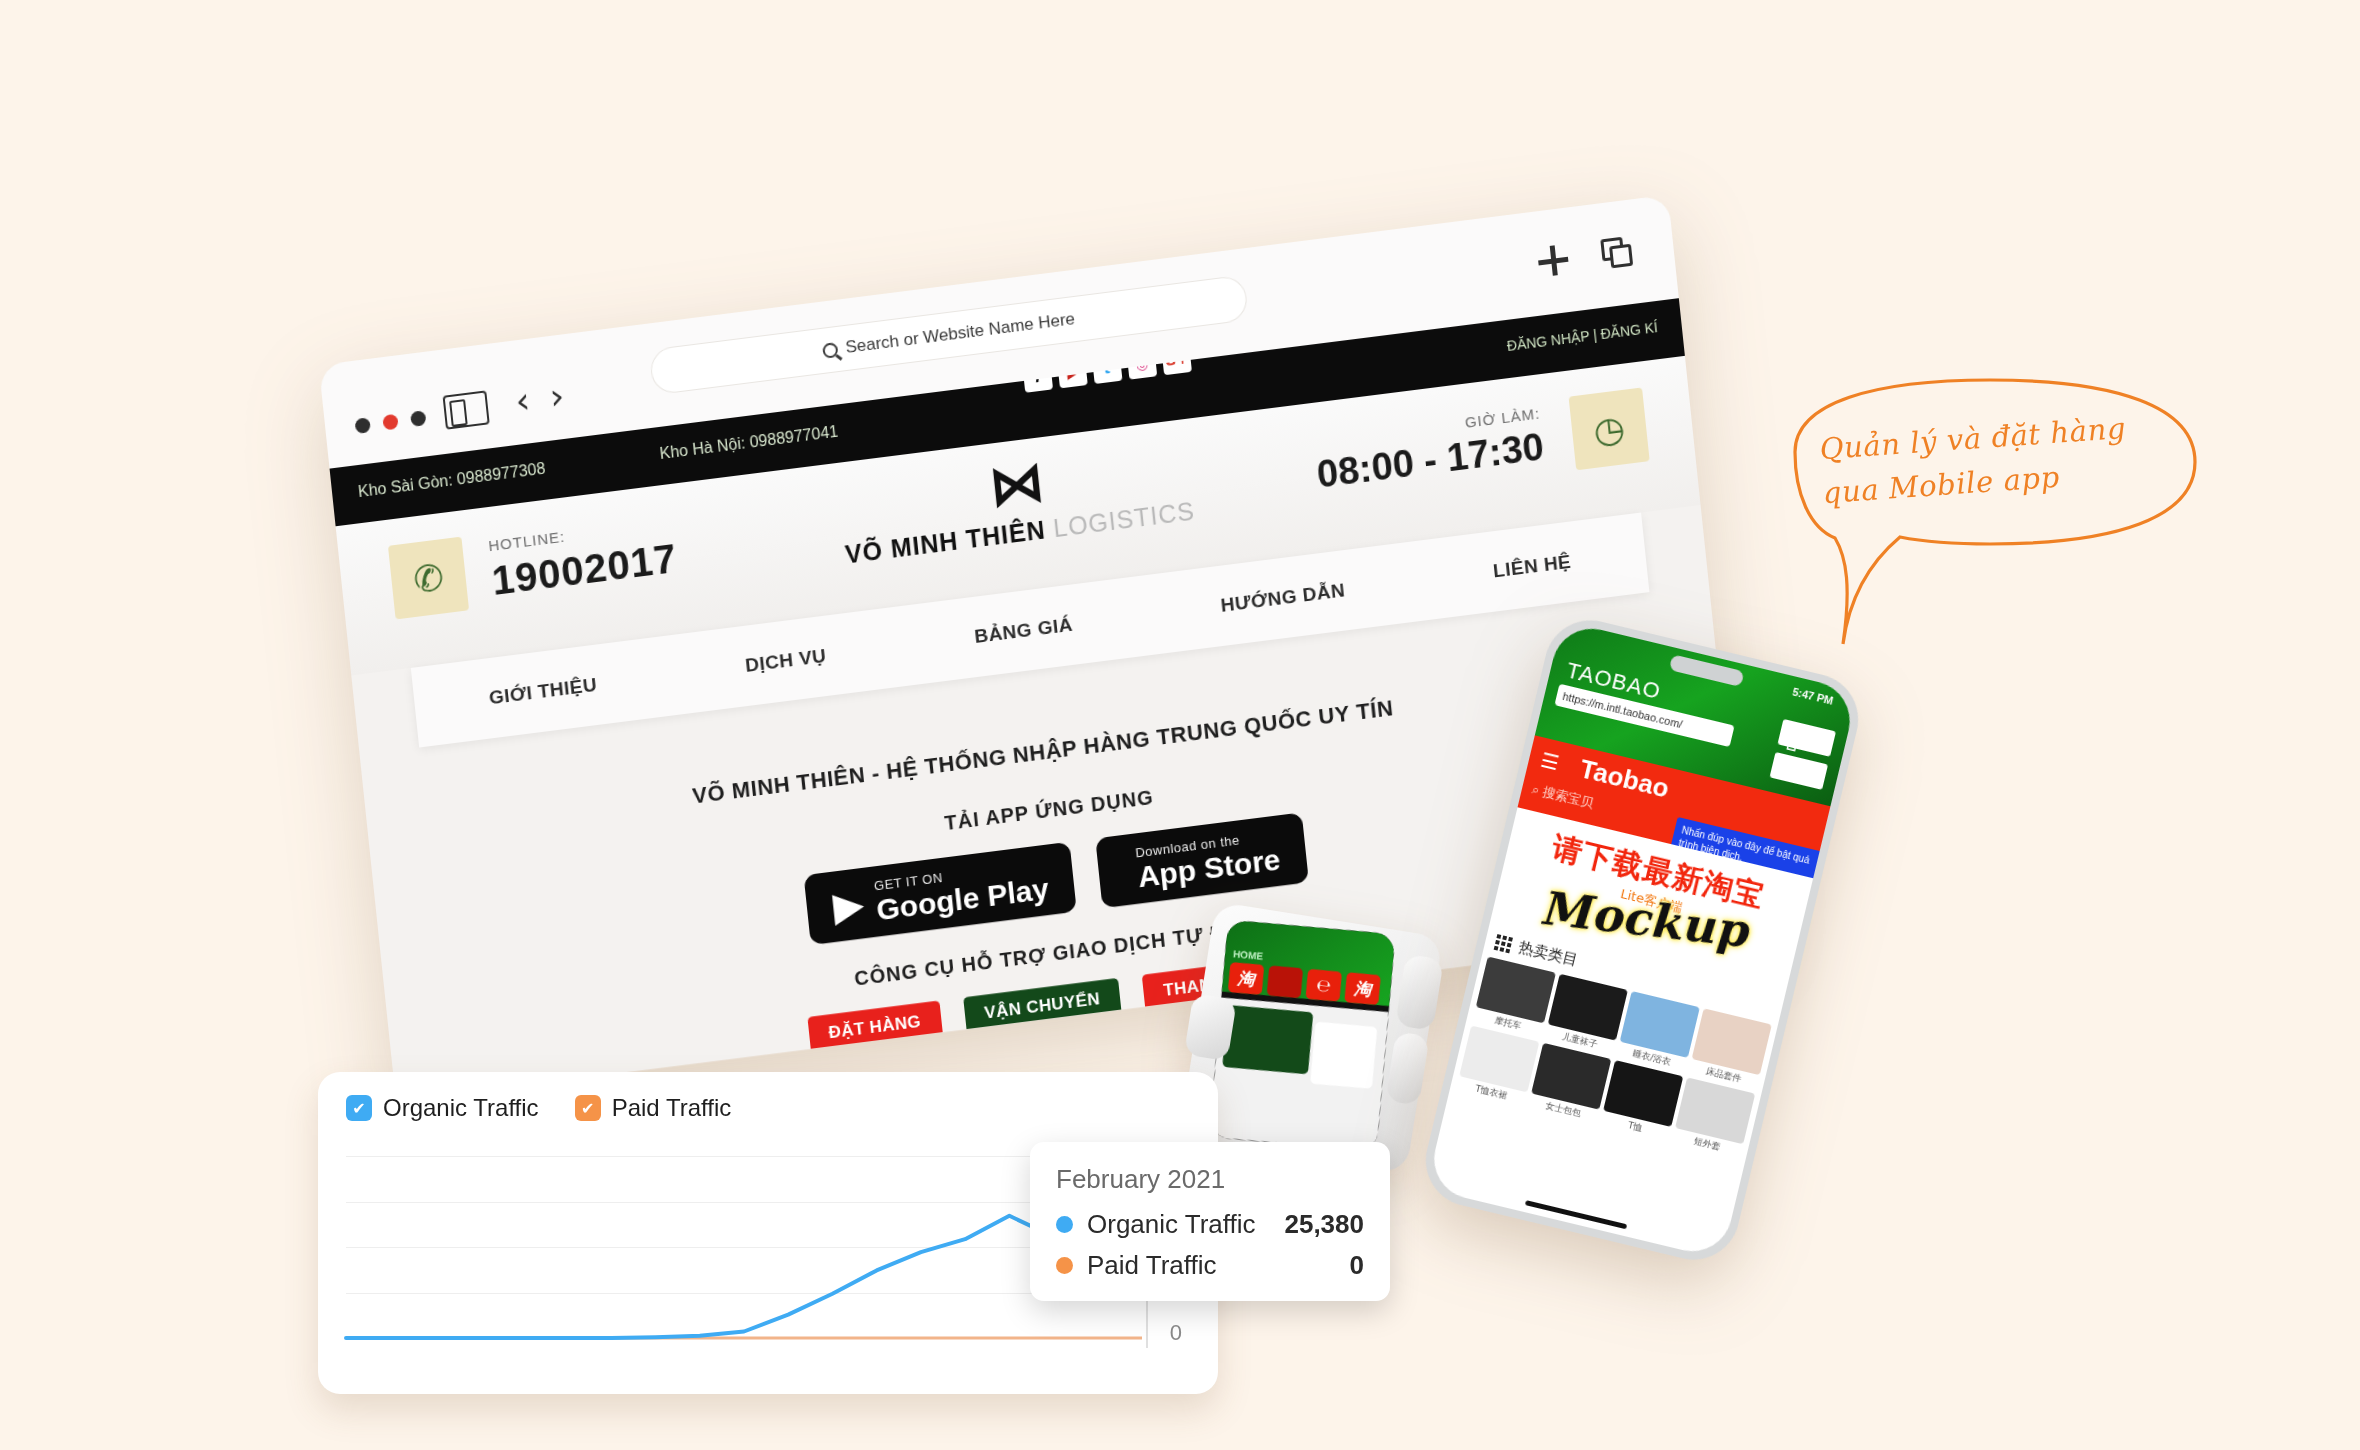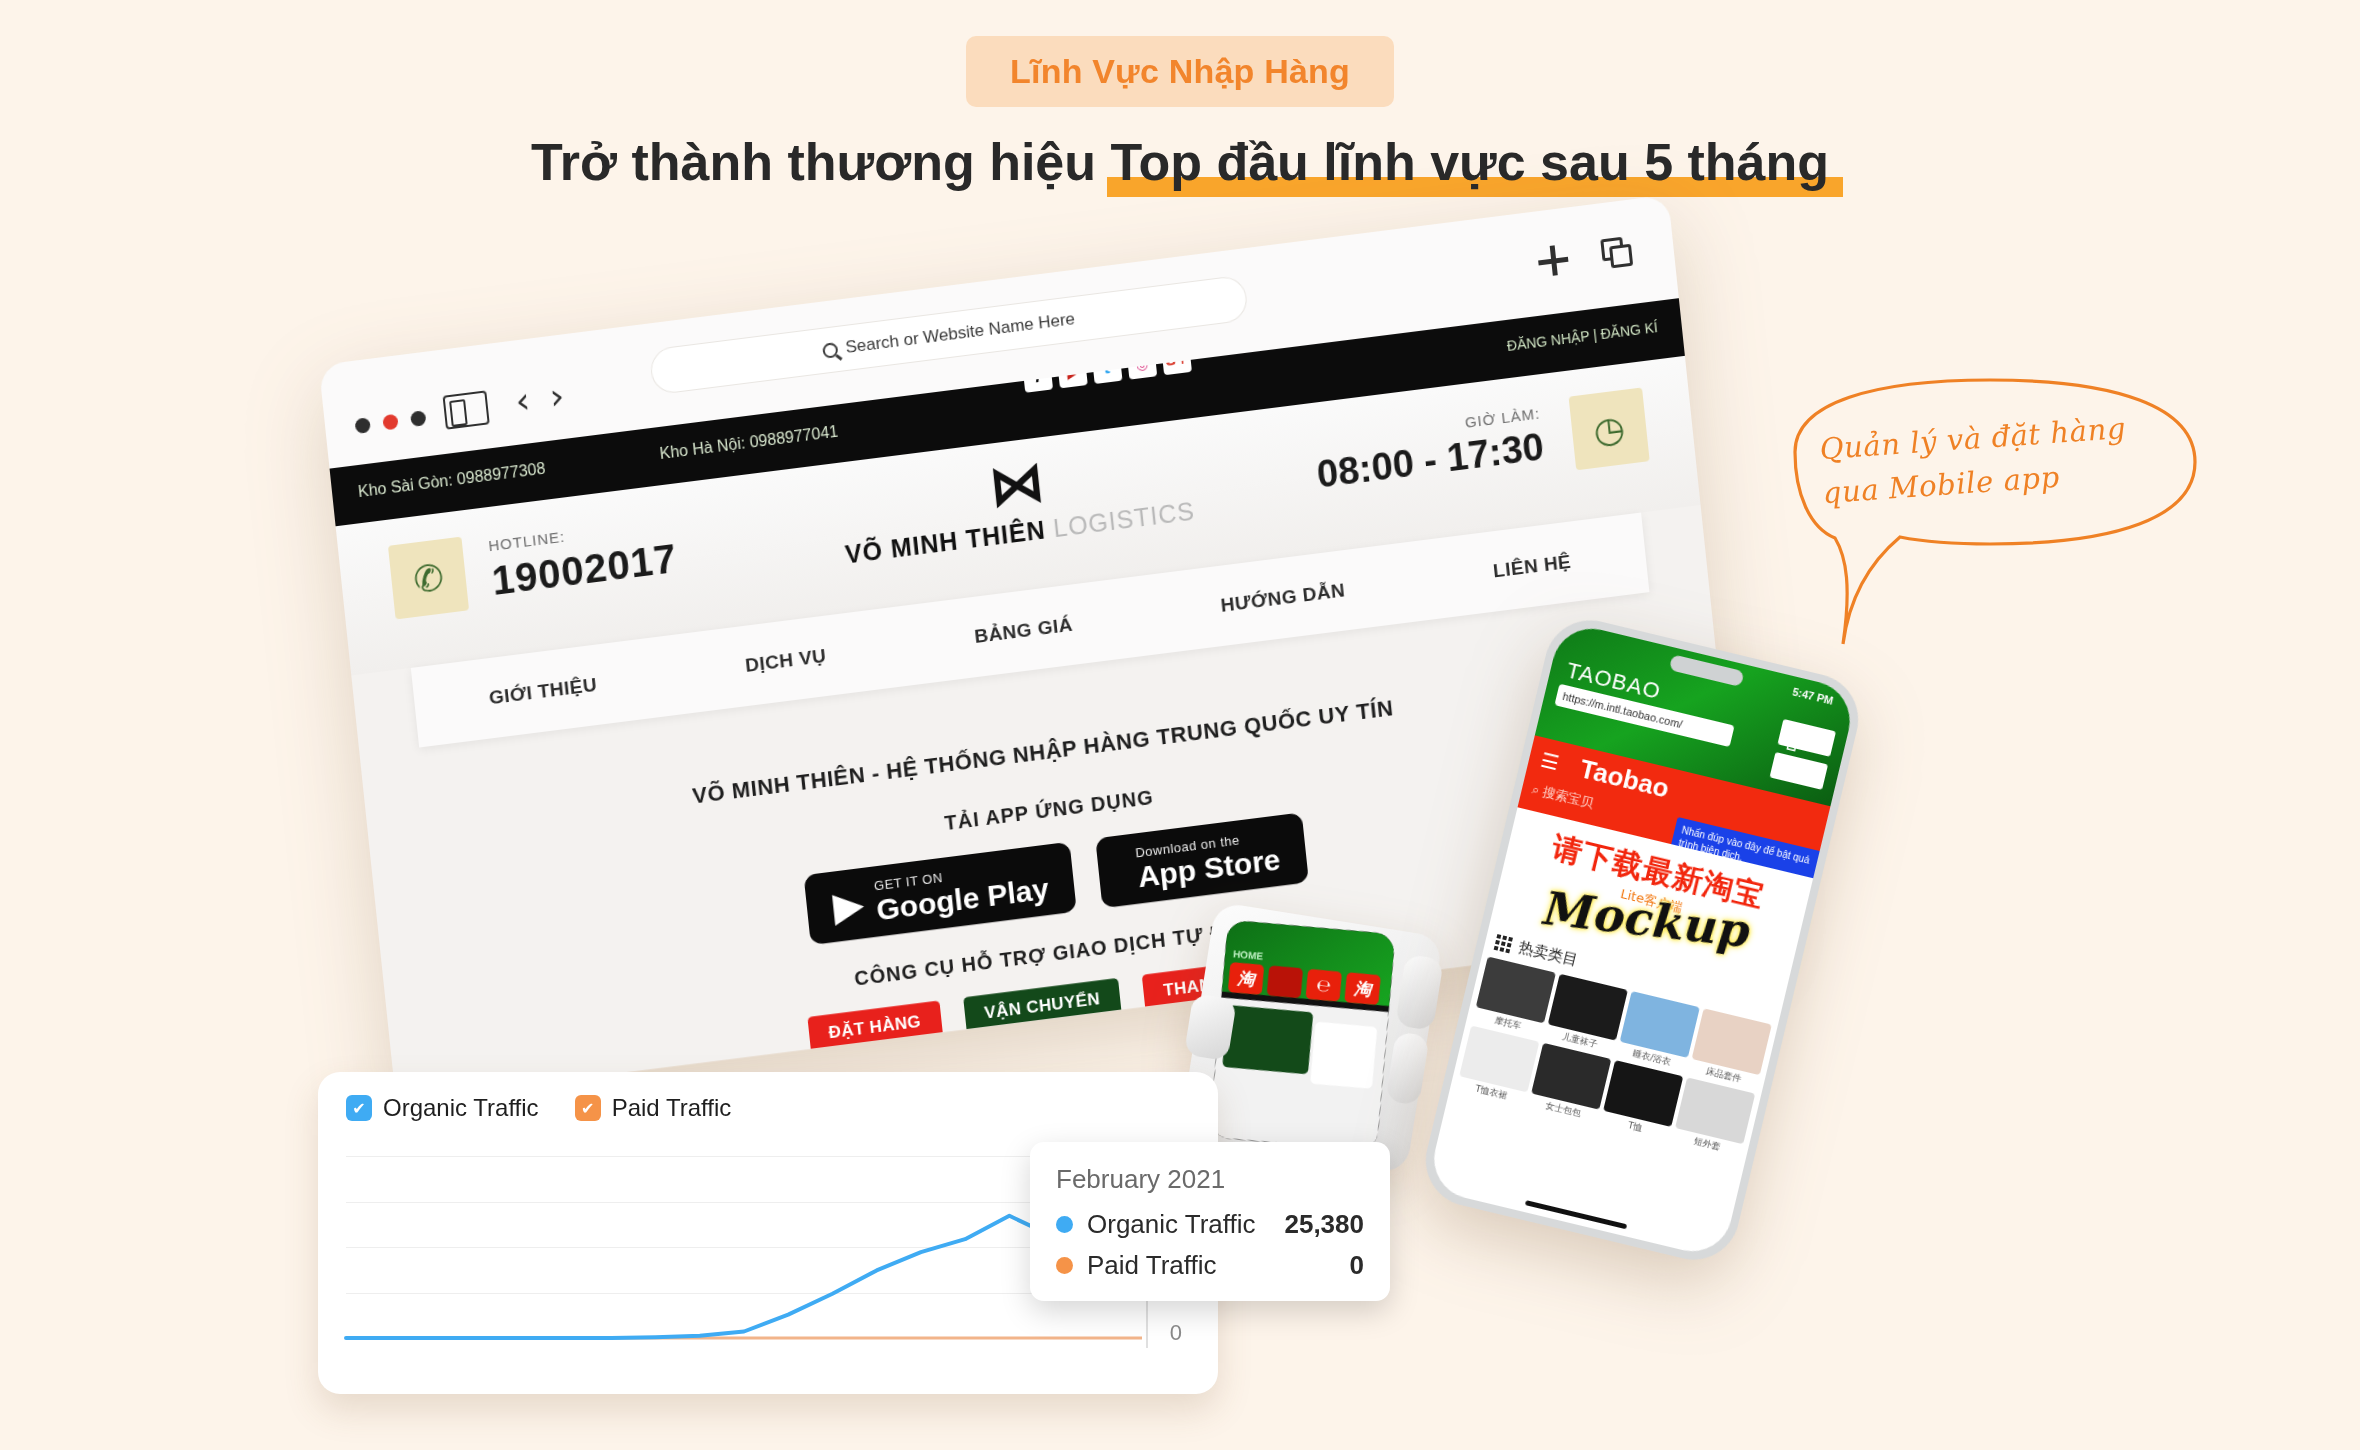--- a/index.html
+++ b/index.html
@@ -206,27 +206,21 @@
   .tt-row{ display:flex; align-items:center; font-size:26px; color:#2b2b2b; margin-top:10px;}
   .tt-dot{ width:17px;height:17px;border-radius:50%; margin-right:14px; flex:0 0 auto;}
   .tt-name{ flex:1 1 auto;}
   .tt-val{ font-weight:bold; }
 </style>
 </head>
 <body>
 
 <div class="stage">
 
-  <div class="eyebrow-wrap">
-    <div class="eyebrow">Lĩnh Vực Nhập Hàng</div>
-  </div>
-
-  <div class="headline-wrap">
-    <div class="headline"><span>Trở thành thương hiệu </span><span class="hl-mark"><span>Top đầu lĩnh vực sau 5 tháng</span></span></div>
-  </div>
+
 
   <div class="browser">
     <div class="br-chrome">
       <div class="br-topbar">
         <div class="dots">
           <i class="dot"></i>
           <i class="dot red"></i>
           <i class="dot"></i>
         </div>
         <div class="sidebar-ic"></div>

